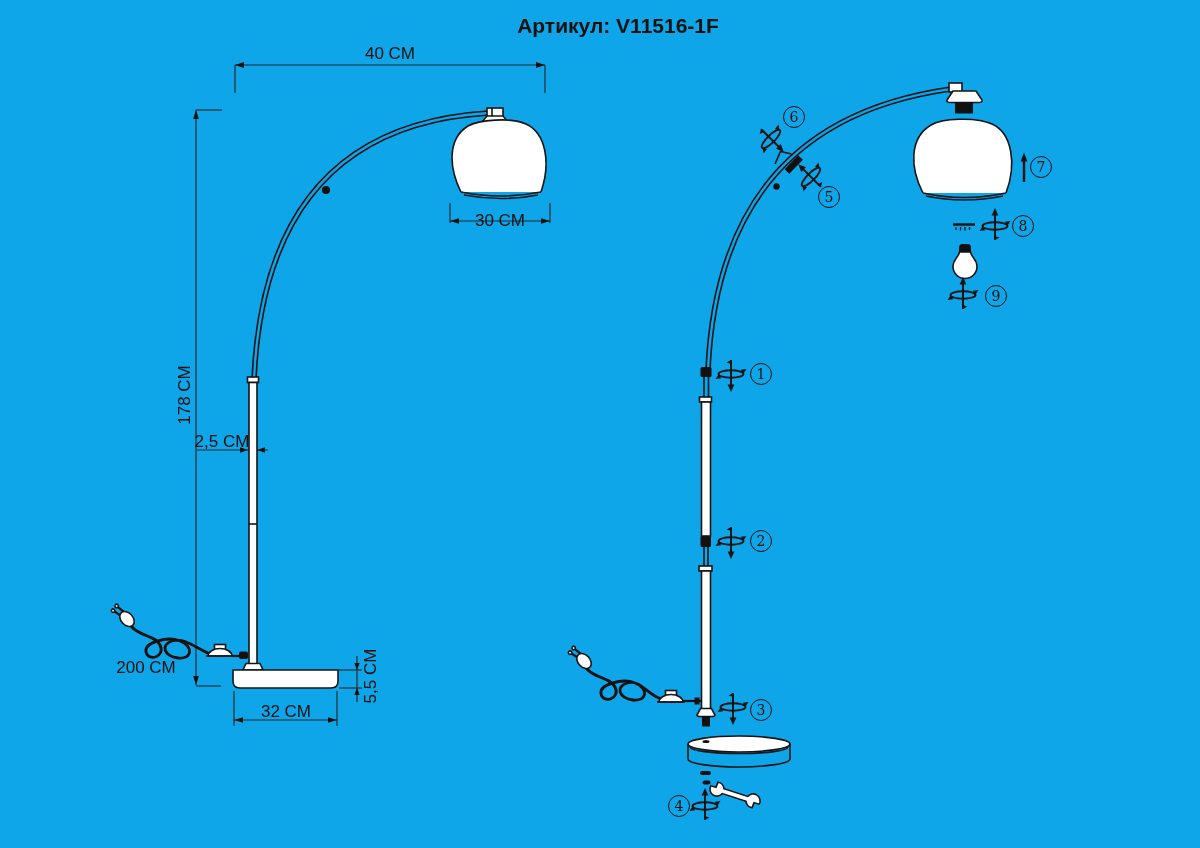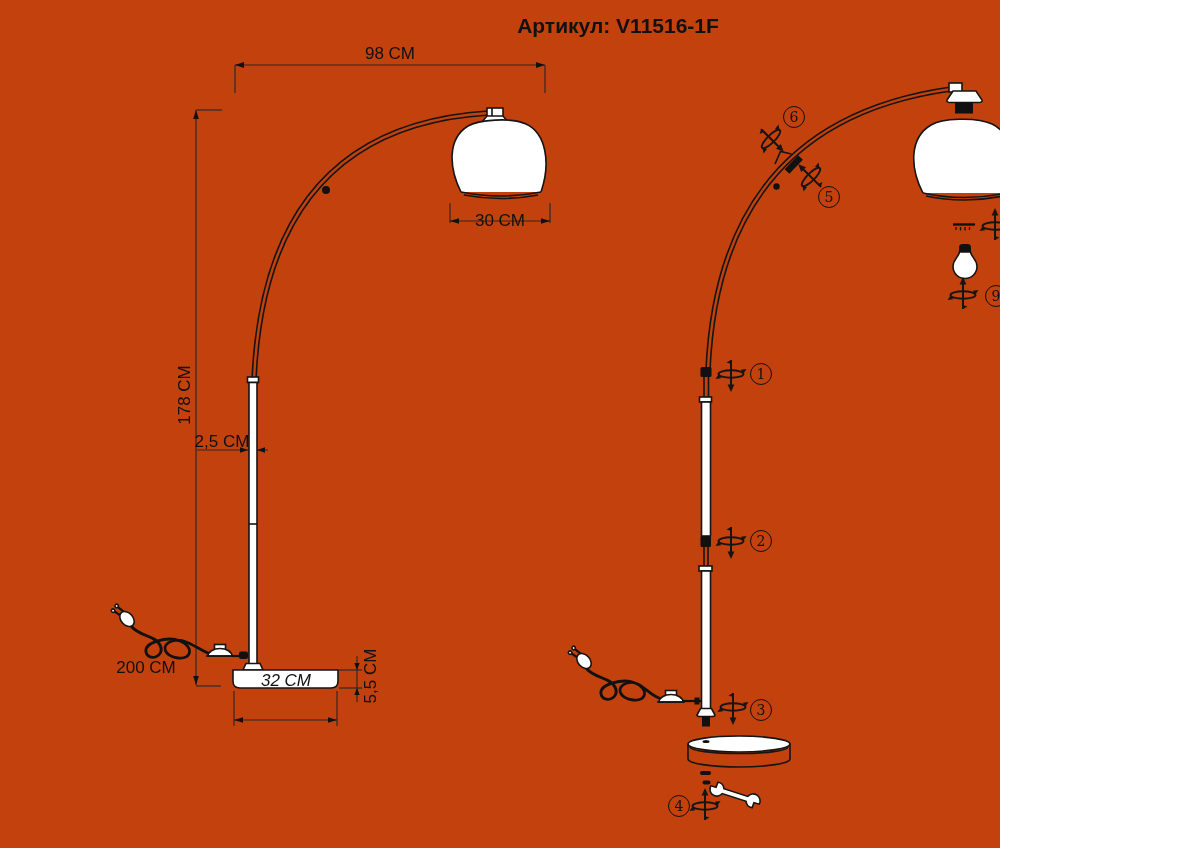--- a/index.html
+++ b/index.html
@@ -1,16 +1,16 @@
 <!DOCTYPE html>
 <html><head>
 <meta charset="utf-8">
 <style>
   html,body{margin:0;padding:0;background:#fff;}
-  .stage{position:relative;width:1000px;height:848px;background:#c2410c;overflow:hidden;
+  .stage{position:relative;width:1200px;height:848px;background:#0ea5e9;overflow:hidden;
          font-family:"Liberation Sans", sans-serif;color:#111;}
   .title{position:absolute;left:618px;top:14px;transform:translateX(-50%);
          font-size:21px;font-weight:bold;white-space:nowrap;}
   .dim{position:absolute;font-size:17px;white-space:nowrap;transform:translateX(-50%);}
   .dim.vert{transform:translate(-50%,-50%) rotate(-90deg);}
   .stepnum{position:absolute;width:22px;height:22px;border:1.6px solid #111;border-radius:50%;
            box-sizing:border-box;display:flex;align-items:center;justify-content:center;
            font-family:"DejaVu Serif", serif;font-size:14px;line-height:1;}
   svg{position:absolute;left:0;top:0;}
   .ink{stroke:#151515;fill:none;stroke-width:1.6;}
@@ -225,26 +225,26 @@
       <use href="#screw-sym" transform="translate(705,806) rotate(180)"></use>
       <use href="#screw-sym" transform="translate(811,177) rotate(135)"></use>
       <use href="#screw-sym" transform="translate(771,139) rotate(-45)"></use>
       <use href="#screw-sym" transform="translate(995,226) rotate(180)"></use>
       <use href="#screw-sym" transform="translate(963,295) rotate(180)"></use>
     </g>
   </svg>
 
   <div class="title">Артикул: V11516-1F</div>
 
-  <div class="dim" style="left:390px;top:44px;">98 CM</div>
+  <div class="dim" style="left:390px;top:44px;">40 CM</div>
   <div class="dim" style="left:500px;top:203px;margin-top:8px;">30 CM</div>
   <div class="dim vert" style="left:185px;top:395px;">178 CM</div>
   <div class="dim" style="left:222px;top:432px;text-align:center;">2,5 CM</div>
   <div class="dim" style="left:146px;top:658px;">200 CM</div>
-  <div class="dim" style="left:286px;top:671px;font-style:italic;">32 CM</div>
+  <div class="dim" style="left:286px;top:702px;">32 CM</div>
   <div class="dim vert" style="left:371px;top:676px;">5,5 CM</div>
 
   <div class="stepnum" style="left:750px;top:363px;">1</div>
   <div class="stepnum" style="left:750px;top:530px;">2</div>
   <div class="stepnum" style="left:750px;top:699px;">3</div>
   <div class="stepnum" style="left:668px;top:795px;">4</div>
   <div class="stepnum" style="left:818px;top:186px;">5</div>
   <div class="stepnum" style="left:783px;top:106px;">6</div>
   <div class="stepnum" style="left:1030px;top:156px;">7</div>
   <div class="stepnum" style="left:1012px;top:215px;">8</div>

